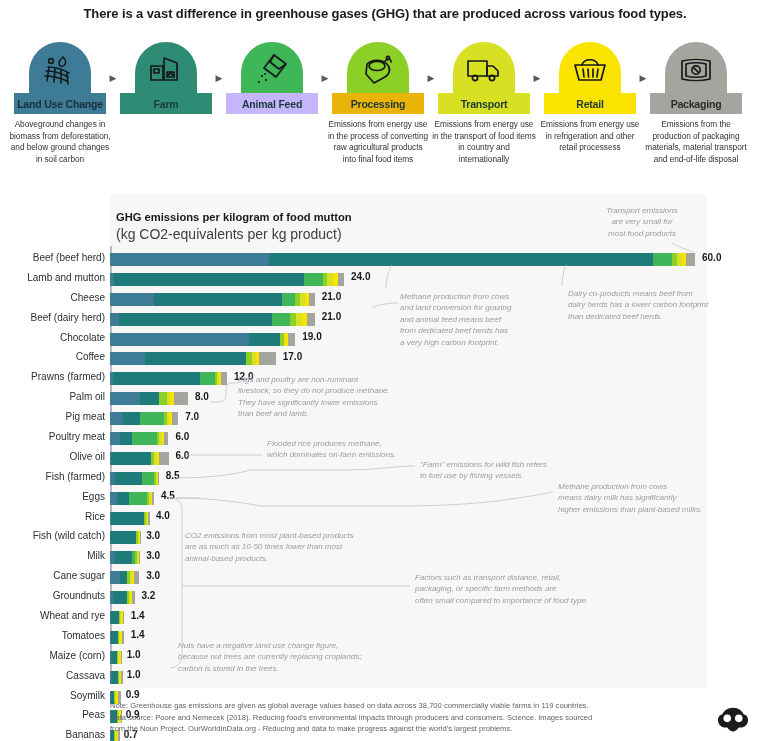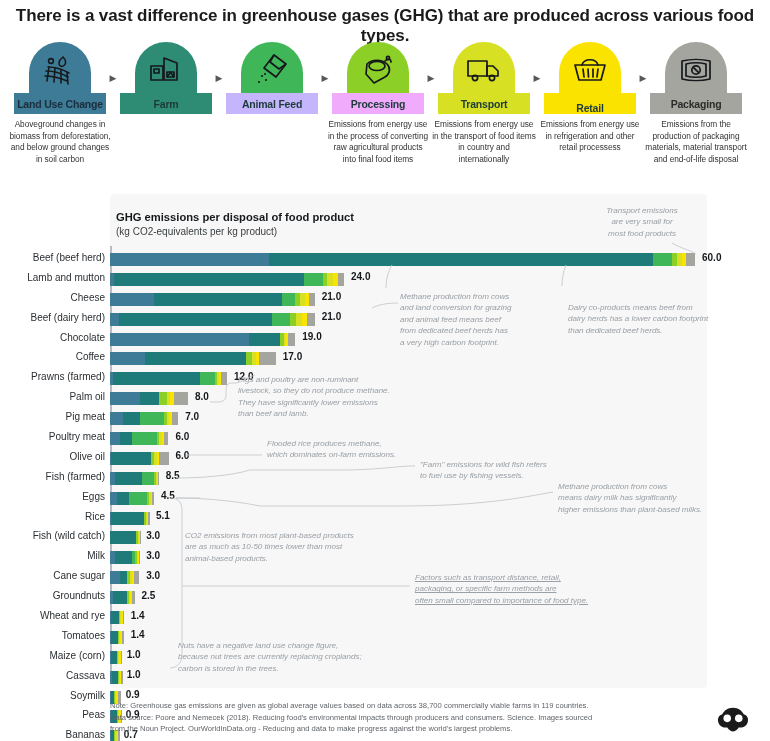--- a/index.html
+++ b/index.html
@@ -8,21 +8,21 @@
     background: #ffffff;
     font-family: "Liberation Sans", sans-serif;
     overflow: hidden;
   }
   #root { position: relative; width: 770px; height: 741px; background: #fff; }
 
   
   .headline {
     position: absolute; left: 0; top: 6px; width: 770px;
     text-align: center;
-    font-size: 17px; font-weight: bold; color: #1b1b1b;
+    font-size: 13px; font-weight: bold; color: #1b1b1b;
     letter-spacing: -0.1px;
   }
 
   
   .stages {
     position: absolute; left: 14px; top: 42px; width: 742px; height: 140px;
     display: flex; align-items: flex-start;
   }
   .stage-wrap { display: flex; flex-direction: column; align-items: center; width: 92px; }
   .stage-badge { position: relative; width: 92px; height: 72px; }
@@ -58,21 +58,21 @@
     position: absolute; left: 110px; top: 194px;
     width: 597px; height: 494px;
     background: #f7f7f7; border-radius: 4px;
   }
   .chart-title {
     position: absolute; left: 116px; top: 211px;
     font-size: 11.2px; font-weight: bold; color: #16191c;
   }
   .chart-sub {
     position: absolute; left: 116px; top: 226px;
-    font-size: 10px; color: #3c4043;
+    font-size: 14px; color: #3c4043;
   }
   .axis-line {
     position: absolute; left: 110px; top: 246px; width: 1.6px; height: 434px;
     background: #b9bcbe;
   }
 
   
   .rows { position: absolute; left: 0; top: 250px; width: 770px; }
   .row { position: relative; height: 19.9px; }
   .row-label {
@@ -191,21 +191,21 @@
           <div class="stage-icon">
             <svg viewBox="0 0 40 40">
               <g stroke="#16191c" stroke-width="1.7" fill="none" stroke-linejoin="round" stroke-linecap="round">
                 <path d="M9 14 C14 9 24 9 29 14 C33 18 32 24 27 27 L16 33 L8 24 Z"></path>
                 <ellipse cx="19" cy="16" rx="8" ry="4.5"></ellipse>
                 <path d="M27 11 C30 8 33 9 33 12"></path>
                 <circle cx="30" cy="8" r="1.6"></circle>
               </g>
             </svg>
           </div>
-          <div class="stage-plate" style="background: #f0abfc; margin-top: 12px;">
+          <div class="stage-plate" style="background: #eab308; margin-top: 12px;">
             <span>Processing</span>
           </div>
         </div>
         <div class="stage-desc">Emissions from energy use in the process of converting raw agricultural products into final food items</div>
       </div>
       <div class="arrow">
         <span class="arrow-glyph">▶</span>
       </div>
       <div class="stage-wrap">
         <div class="stage-badge">
@@ -234,21 +234,21 @@
           <div class="stage-dome" style="background: rgb(251, 227, 0);"></div>
           <div class="stage-icon">
             <svg viewBox="0 0 40 40">
               <g stroke="#16191c" stroke-width="1.7" fill="none" stroke-linejoin="round" stroke-linecap="round">
                 <path d="M5 15 L35 15 L31 30 L9 30 Z"></path>
                 <path d="M12 15 C14 8 26 8 28 15"></path>
                 <path d="M13 19 L14 27 M18 19 L18.5 27 M23 19 L23 27 M28 19 L27 27"></path>
               </g>
             </svg>
           </div>
-          <div class="stage-plate" style="background: rgb(251, 227, 0); align-items: flex-end;">
+          <div class="stage-plate" style="background: rgb(251, 227, 0);">
             <span>Retail</span>
           </div>
         </div>
         <div class="stage-desc">Emissions from energy use in refrigeration and other retail processess</div>
       </div>
       <div class="arrow">
         <span class="arrow-glyph">▶</span>
       </div>
       <div class="stage-wrap">
         <div class="stage-badge">
@@ -265,21 +265,21 @@
           </div>
           <div class="stage-plate" style="background: rgb(165, 165, 160);">
             <span style="color: rgb(42, 42, 40);">Packaging</span>
           </div>
         </div>
         <div class="stage-desc">Emissions from the production of packaging materials, material transport and end-of-life disposal</div>
       </div>
     </div>
 
   <div class="panel"></div>
-  <div class="chart-title">GHG emissions per disposal of food product</div>
+  <div class="chart-title">GHG emissions per kilogram of food mutton</div>
   <div class="chart-sub">(kg CO2-equivalents per kg product)</div>
   <div class="axis-line"></div>
 
   <div class="rows" id="rows">
       <div class="row">
         <div class="row-label">Beef (beef herd)</div>
         <div class="bar">
           <div class="seg" style="width: 158.925px; background: rgb(61, 123, 150);"></div>
           <div class="seg" style="width: 384.15px; background: rgb(31, 122, 122);"></div>
           <div class="seg" style="width: 18.525px; background: rgb(63, 183, 88);"></div>
@@ -445,21 +445,21 @@
       <div class="row">
         <div class="row-label">Rice</div>
         <div class="bar">
           <div class="seg" style="width: 1.2px; background: rgb(61, 123, 150);"></div>
           <div class="seg" style="width: 33.15px; background: rgb(31, 122, 122);"></div>
           <div class="seg" style="width: 1.2px; background: rgb(140, 207, 38);"></div>
           <div class="seg" style="width: 1.2px; background: rgb(215, 224, 34);"></div>
           <div class="seg" style="width: 1.2px; background: rgb(251, 227, 0);"></div>
           <div class="seg" style="width: 1.95px; background: rgb(165, 165, 160);"></div>
         </div>
-        <div class="val" style="left: 156px;">5.1</div>
+        <div class="val" style="left: 156px;">4.0</div>
       </div>
       <div class="row">
         <div class="row-label">Fish (wild catch)</div>
         <div class="bar">
           <div class="seg" style="width: 26.325px; background: rgb(31, 122, 122);"></div>
           <div class="seg" style="width: 1.2px; background: rgb(140, 207, 38);"></div>
           <div class="seg" style="width: 1.2px; background: rgb(215, 224, 34);"></div>
           <div class="seg" style="width: 1.2px; background: rgb(251, 227, 0);"></div>
           <div class="seg" style="width: 1.2px; background: rgb(165, 165, 160);"></div>
         </div>
@@ -493,21 +493,21 @@
       <div class="row">
         <div class="row-label">Groundnuts</div>
         <div class="bar">
           <div class="seg" style="width: 2.925px; background: rgb(61, 123, 150);"></div>
           <div class="seg" style="width: 13.65px; background: rgb(31, 122, 122);"></div>
           <div class="seg" style="width: 1.95px; background: rgb(140, 207, 38);"></div>
           <div class="seg" style="width: 1.95px; background: rgb(215, 224, 34);"></div>
           <div class="seg" style="width: 1.2px; background: rgb(251, 227, 0);"></div>
           <div class="seg" style="width: 2.925px; background: rgb(165, 165, 160);"></div>
         </div>
-        <div class="val" style="left: 141.375px;">2.5</div>
+        <div class="val" style="left: 141.375px;">3.2</div>
       </div>
       <div class="row">
         <div class="row-label">Wheat and rye</div>
         <div class="bar">
           <div class="seg" style="width: 1.2px; background: rgb(61, 123, 150);"></div>
           <div class="seg" style="width: 7.8px; background: rgb(31, 122, 122);"></div>
           <div class="seg" style="width: 1.2px; background: rgb(140, 207, 38);"></div>
           <div class="seg" style="width: 1.2px; background: rgb(215, 224, 34);"></div>
           <div class="seg" style="width: 1.2px; background: rgb(251, 227, 0);"></div>
           <div class="seg" style="width: 1.95px; background: rgb(165, 165, 160);"></div>
@@ -585,33 +585,33 @@
           <div class="seg" style="width: 1.2px; background: rgb(165, 165, 160);"></div>
         </div>
         <div class="val" style="left: 123.825px;">0.7</div>
       </div>
     </div>
 
   <div class="anno center" style="left:583px; top:205px; width:118px;">Transport emissions<br>are very small for<br>most food products</div>
 
   <div class="anno" style="left:400px; top:291px; width:170px;">Methane production from cows<br>and land conversion for grazing<br>and animal feed means beef<br>from dedicated beef herds has<br>a very high carbon footprint.</div>
 
-  <div class="anno" style="left:568px; top:302px; width:180px;">Dairy co-products means beef from<br>dairy herds has a lower carbon footprint<br>than dedicated beef herds.</div>
+  <div class="anno" style="left:568px; top:288px; width:180px;">Dairy co-products means beef from<br>dairy herds has a lower carbon footprint<br>than dedicated beef herds.</div>
 
   <div class="anno" style="left:238px; top:374px; width:190px;">Pigs and poultry are non-ruminant<br>livestock, so they do not produce methane.<br>They have significantly lower emissions<br>than beef and lamb.</div>
 
   <div class="anno" style="left:267px; top:438px; width:200px;">Flooded rice produces methane,<br>which dominates on-farm emissions.</div>
 
   <div class="anno" style="left:420px; top:459px; width:200px;">"Farm" emissions for wild fish refers<br>to fuel use by fishing vessels.</div>
 
   <div class="anno" style="left:558px; top:481px; width:200px;">Methane production from cows<br>means dairy milk has significantly<br>higher emissions than plant-based milks.</div>
 
   <div class="anno" style="left:185px; top:530px; width:230px;">CO2 emissions from most plant-based products<br>are as much as 10-50 times lower than most<br>animal-based products.</div>
 
-  <div class="anno" style="left:415px; top:572px; width:230px;text-decoration:underline;">Factors such as transport distance, retail,<br>packaging, or specific farm methods are<br>often small compared to importance of food type.</div>
+  <div class="anno" style="left:415px; top:572px; width:230px;">Factors such as transport distance, retail,<br>packaging, or specific farm methods are<br>often small compared to importance of food type.</div>
 
   <div class="anno" style="left:178px; top:640px; width:235px;">Nuts have a negative land use change figure,<br>because nut trees are currently replacing croplands;<br>carbon is stored in the trees.</div>
 
   <div class="leader" style="left:0; top:0; width:770px; height:741px;">
     <svg width="770" height="741" viewBox="0 0 770 741" fill="none">
       <g stroke="#c5c9cc" stroke-width="0.9" fill="none">
         <path d="M672 243 C680 248, 690 250, 696 254"></path>
         <path d="M392 265 C388 272, 386 280, 386 288"></path>
         <path d="M372 308 C378 305, 386 303, 398 303"></path>
         <path d="M566 265 C563 272, 562 280, 562 286"></path>

